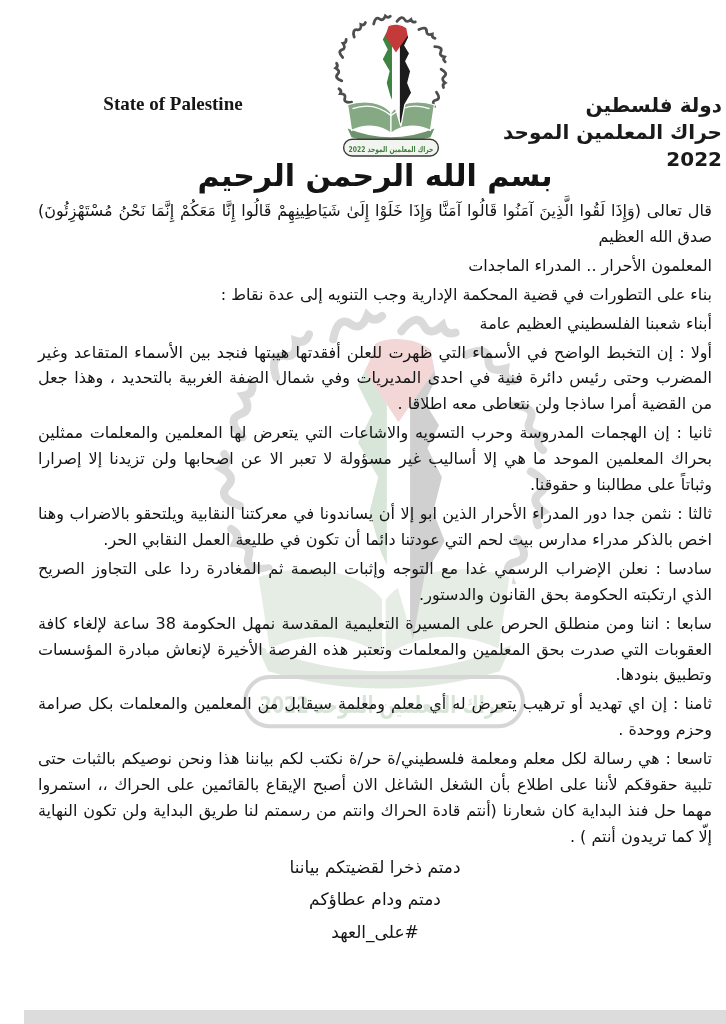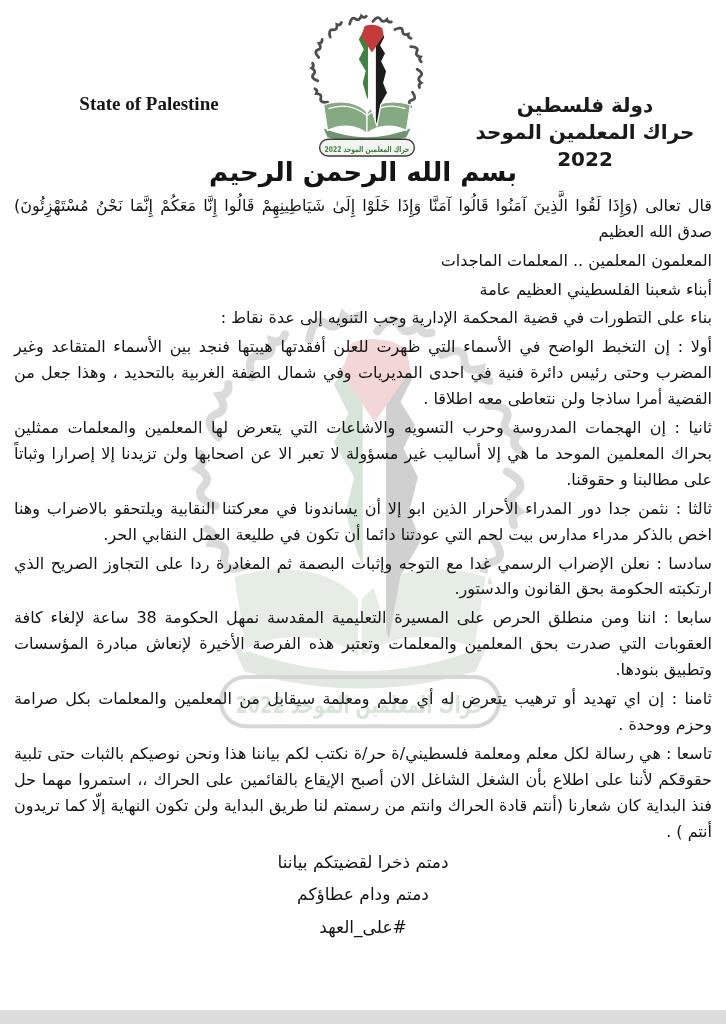--- a/index.html
+++ b/index.html
@@ -4,33 +4,33 @@
 <style>
   html,body{margin:0;padding:0;}
   body{
     width:726px;height:1024px;
     background:#ffffff;
     position:relative;
     overflow:hidden;
     font-family:"DejaVu Sans",sans-serif;
     color:#141414;
   }
-  .page{position:absolute;inset:0;}
+  .page{position:absolute;inset:0;margin-left:24px;}
 
   
   .header-english{
     position:absolute;left:6px;top:90px;width:286px;
     text-align:center;
     font-family:"Liberation Serif",serif;
     font-weight:700;font-size:19px;line-height:1.45;
     color:#161616;
   }
   .header-arabic{
-    position:absolute;right:16px;top:92px;width:250px;
-    direction:rtl;text-align:center;
+    position:absolute;right:4px;top:92px;width:250px;
+    direction:rtl;
     font-weight:700;font-size:20px;line-height:1.35;
     color:#1a1a1a;
   }
   .logo-box{position:absolute;left:292px;top:8px;width:150px;height:150px;}
   .logo-box svg{width:100%;height:100%;display:block;}
 
   
   .watermark{
     position:absolute;left:142px;top:292px;width:436px;height:440px;
     opacity:0.20;z-index:0;pointer-events:none;
@@ -38,21 +38,21 @@
   .watermark svg{width:100%;height:100%;display:block;}
 
   
   .doc{
     position:absolute;left:14px;right:14px;top:156px;z-index:1;
     direction:rtl;
     font-size:16px;line-height:1.62;
     text-align:justify;
   }
   .basmala{
-    text-align:center;font-weight:700;font-size:26px;
+    text-align:center;font-weight:700;font-size:30px;
     margin:0 0 8px 0;line-height:1.3;
   }
   .doc p{margin:0 0 3px 0;}
   .closing{text-align:center;font-size:17px;margin-top:4px;}
   .closing p{margin:0 0 5px 0;}
 
   .bottom-bar{
     position:absolute;left:0;right:0;bottom:0;height:14px;
     background:#dcdcdc;z-index:2;
   }
@@ -201,23 +201,23 @@
       <g>
         <rect x="22" y="133" width="96" height="17" rx="8.5" fill="none" stroke="#3a3a3a" stroke-width="1.4"></rect>
         <text x="70" y="145.5" text-anchor="middle" font-size="8" font-weight="bold" font-family="DejaVu Sans, sans-serif" textLength="86" lengthAdjust="spacingAndGlyphs" direction="rtl" fill="#3f7d3f">حراك المعلمين الموحد 2022</text>
       </g>
     </svg>
   </div>
 
   <div class="doc">
     <p class="basmala">بسم الله الرحمن الرحيم</p>
     <p>قال تعالى (وَإِذَا لَقُوا الَّذِينَ آمَنُوا قَالُوا آمَنَّا وَإِذَا خَلَوْا إِلَىٰ شَيَاطِينِهِمْ قَالُوا إِنَّا مَعَكُمْ إِنَّمَا نَحْنُ مُسْتَهْزِئُونَ) صدق الله العظيم</p>
-    <p>المعلمون المعلمين .. المعلمات  الماجدات</p>
+    <p>المعلمون الأحرار .. المدراء  الماجدات</p>
+    <p>بناء على التطورات في قضية المحكمة الإدارية وجب التنويه إلى عدة نقاط :</p>
     <p>أبناء شعبنا الفلسطيني العظيم عامة</p>
-    <p>بناء على التطورات في قضية المحكمة الإدارية وجب التنويه إلى عدة نقاط :</p>
     <p>أولا : إن التخبط الواضح في الأسماء التي ظهرت للعلن أفقدتها هيبتها فنجد بين الأسماء  المتقاعد وغير المضرب وحتى رئيس دائرة فنية في احدى المديريات وفي شمال الضفة الغربية بالتحديد ،  وهذا  جعل من القضية أمرا ساذجا ولن نتعاطى معه اطلاقا .</p>
     <p>ثانيا : إن الهجمات المدروسة وحرب التسويه والاشاعات  التي يتعرض لها المعلمين والمعلمات ممثلين بحراك المعلمين الموحد ما هي إلا أساليب غير مسؤولة لا تعبر الا عن اصحابها ولن تزيدنا إلا إصرارا وثباتاً على مطالبنا و حقوقنا.</p>
     <p>ثالثا : نثمن جدا دور المدراء الأحرار الذين ابو إلا أن يساندونا في معركتنا النقابية ويلتحقو بالاضراب وهنا اخص بالذكر مدراء مدارس بيت لحم التي عودتنا دائما أن تكون في طليعة العمل النقابي الحر.</p>
     <p>سادسا : نعلن الإضراب الرسمي غدا مع التوجه وإثبات البصمة ثم المغادرة ردا على التجاوز الصريح الذي ارتكبته الحكومة بحق القانون والدستور.</p>
     <p>سابعا : اننا ومن منطلق الحرص على المسيرة التعليمية المقدسة نمهل الحكومة 38 ساعة لإلغاء كافة العقوبات التي صدرت بحق المعلمين والمعلمات وتعتبر هذه الفرصة الأخيرة لإنعاش مبادرة المؤسسات وتطبيق بنودها.</p>
     <p>ثامنا : إن اي تهديد أو ترهيب يتعرض له أي معلم ومعلمة سيقابل من المعلمين والمعلمات بكل صرامة وحزم ووحدة .</p>
     <p>تاسعا : هي رسالة لكل معلم ومعلمة فلسطيني/ة حر/ة نكتب لكم بياننا هذا ونحن نوصيكم بالثبات حتى تلبية حقوقكم لأننا على اطلاع بأن الشغل الشاغل الان أصبح الإيقاع بالقائمين على الحراك ،،  استمروا مهما حل فنذ البداية كان شعارنا (أنتم قادة الحراك وانتم من رسمتم لنا طريق البداية ولن تكون النهاية إلّا كما تريدون أنتم ) .</p>
     <div class="closing">
       <p>دمتم ذخرا لقضيتكم بياننا</p>
       <p>دمتم ودام عطاؤكم</p>

